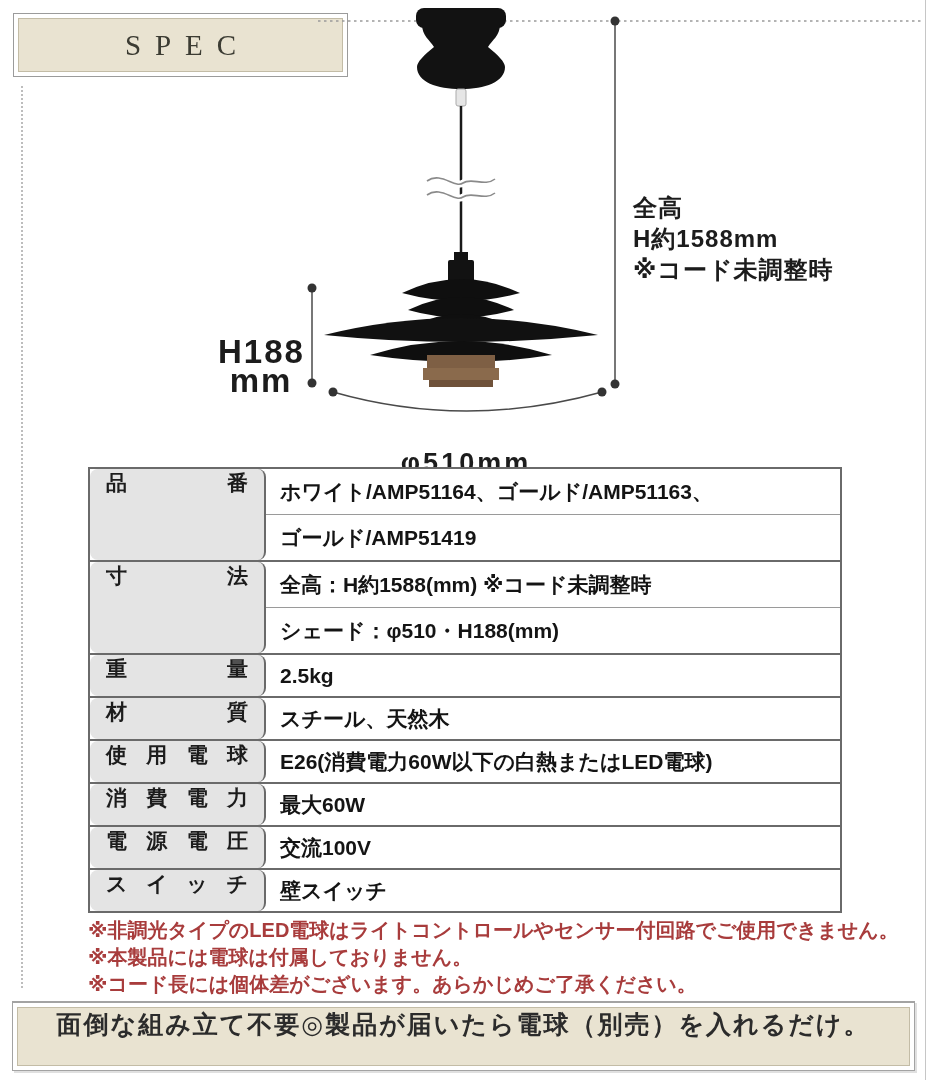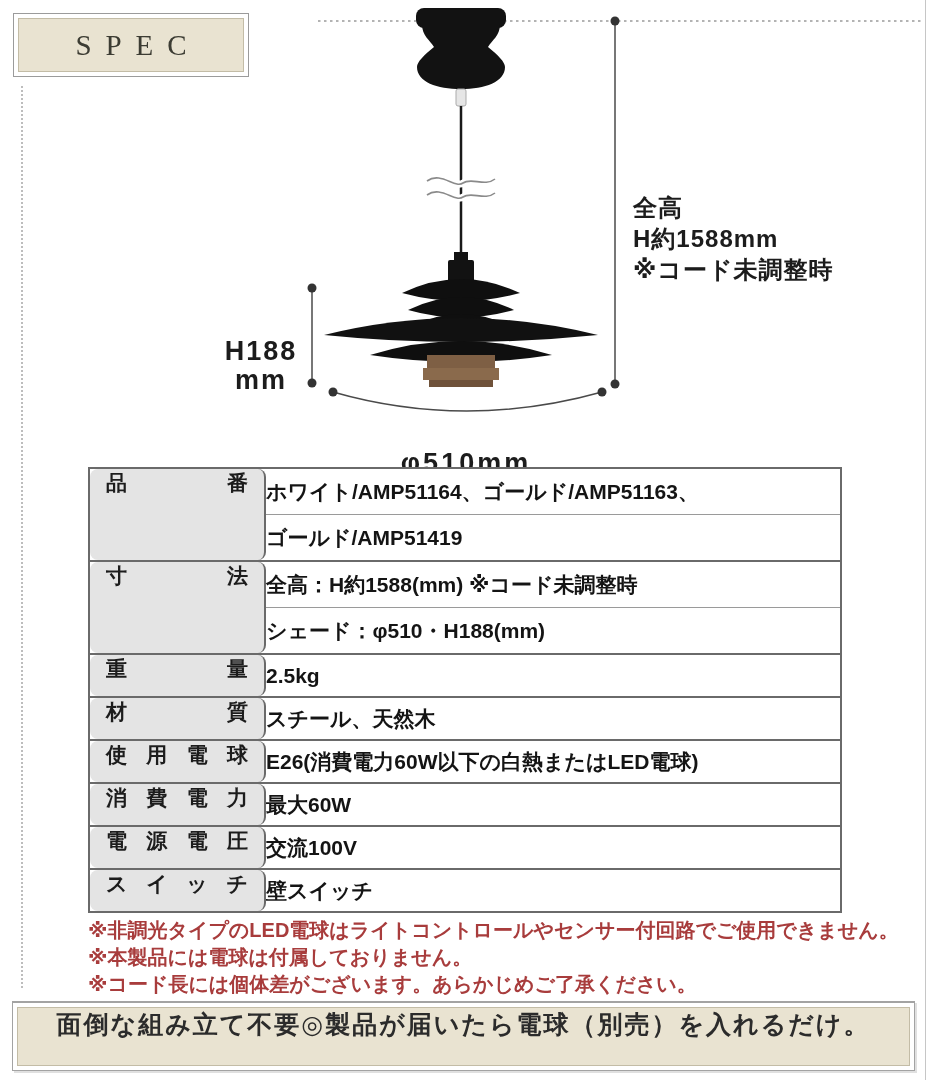--- a/index.html
+++ b/index.html
@@ -9,62 +9,62 @@
     background:var(--bg,#ffffff);
     font-family:"Liberation Sans","DejaVu Sans",sans-serif;
     overflow:hidden;
   }
   
   .right-edge-line{position:absolute;right:1px;top:0;height:1080px;width:0;border-left:1px solid #c6c6c6;}
   .left-dotted-line{position:absolute;left:21px;top:86px;height:902px;width:0;border-left:2px dotted var(--dotted,#bdbdbd);}
 
   
   .spec-box-outer{
-    position:absolute;left:13px;top:13px;width:236px;height:64px;
+    position:absolute;left:13px;top:13px;width:335px;height:64px;
     border:1px solid var(--outer-border,#9b9b9b);
     box-sizing:border-box;padding:4px;background:#fff;
   }
   .spec-box-inner{
     width:100%;height:100%;box-sizing:border-box;
     background:var(--beige,#e9e3d1);
     border:1px solid var(--beige-border,#c3bca6);
     display:flex;align-items:center;justify-content:center;
   }
   .spec-box-inner span{
     font-family:"Liberation Serif","DejaVu Serif",serif;
     font-size:29px;color:#3c3c33;letter-spacing:.48em;margin-right:-.48em;
   }
 
   
   .diagram{position:absolute;left:0;top:0;width:927px;height:460px;}
   .diagram svg{position:absolute;left:0;top:0;}
   .dim-label{position:absolute;color:var(--text,#1c1c1c);font-weight:600;margin-top:28px;}
   .label-total{left:633px;top:164px;font-size:24px;line-height:31px;letter-spacing:1px;}
-  .label-shade{left:218px;top:309px;width:86px;text-align:center;font-size:27px;line-height:29px;letter-spacing:2px;}
+  .label-shade{left:218px;top:309px;width:86px;text-align:center;font-size:33px;line-height:29px;letter-spacing:2px;}
   .label-diameter{left:396px;top:420px;width:140px;text-align:center;font-size:27px;letter-spacing:3px;}
 
   
   .spec-table{
     position:absolute;left:88px;top:467px;width:754px;
     border:2px solid var(--tborder,#6a6a6a);box-sizing:border-box;background:#fff;
   }
   .t-row{display:flex;border-top:2px solid var(--tborder,#6a6a6a);}
   .t-row:first-child{border-top:none;}
   .t-label{
     width:176px;box-sizing:border-box;background:var(--label-gray,#e4e4e4);
     border-right:2px solid var(--tborder,#6a6a6a);
     display:flex;align-items:flex-start;justify-content:center;flex-shrink:0;border-radius:8px;
   }
   .t-label span{
     display:block;width:142px;font-size:21px;font-weight:600;color:var(--text,#1c1c1c);
     text-align:justify;text-align-last:justify;
   }
   .t-vals{flex:1;display:flex;flex-direction:column;justify-content:center;min-width:0;}
   .t-val{
-    display:flex;align-items:center;
+    display:flex;align-items:center;padding-left:14px;
     font-size:21px;font-weight:600;color:#141414;white-space:nowrap;
   }
   .t-row.single .t-val{height:41px;}
   .t-row.double .t-val{height:45px;}
   .t-row.double .t-val + .t-val{border-top:1px solid var(--tsub,#9a9a9a);}
 
   
   .notes{position:absolute;left:88px;top:917px;}
   .note-line{font-size:20px;line-height:27px;font-weight:700;color:var(--red,#a83c3c);white-space:nowrap;}
 

